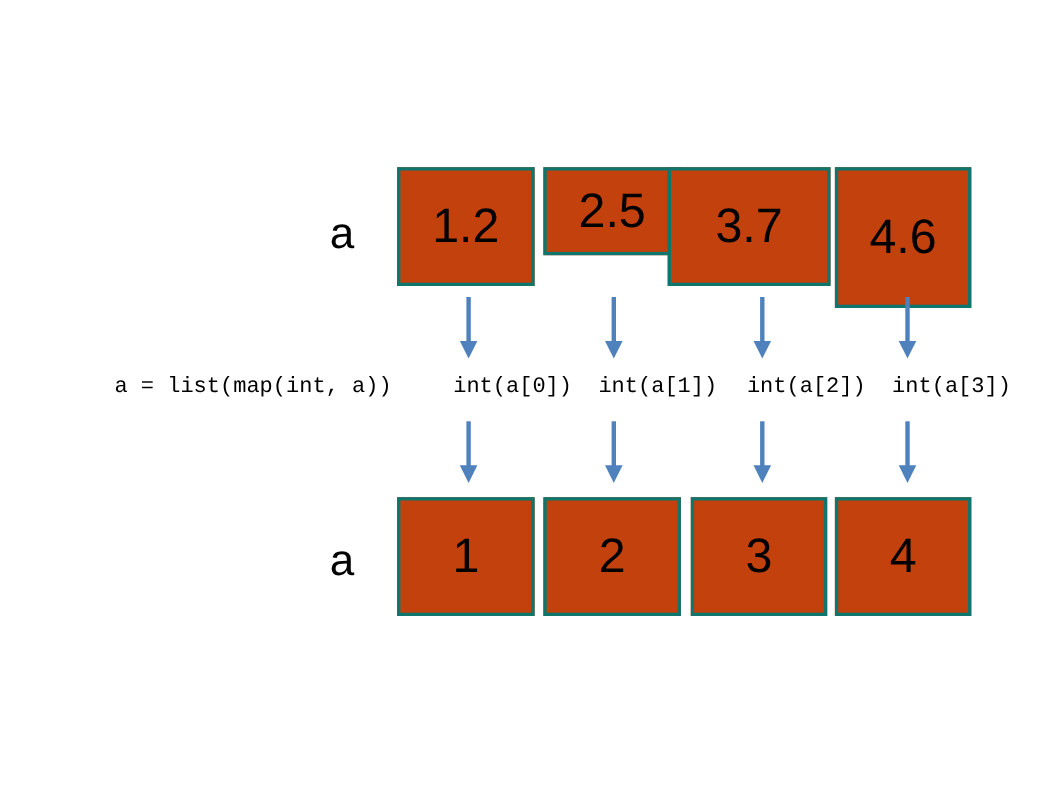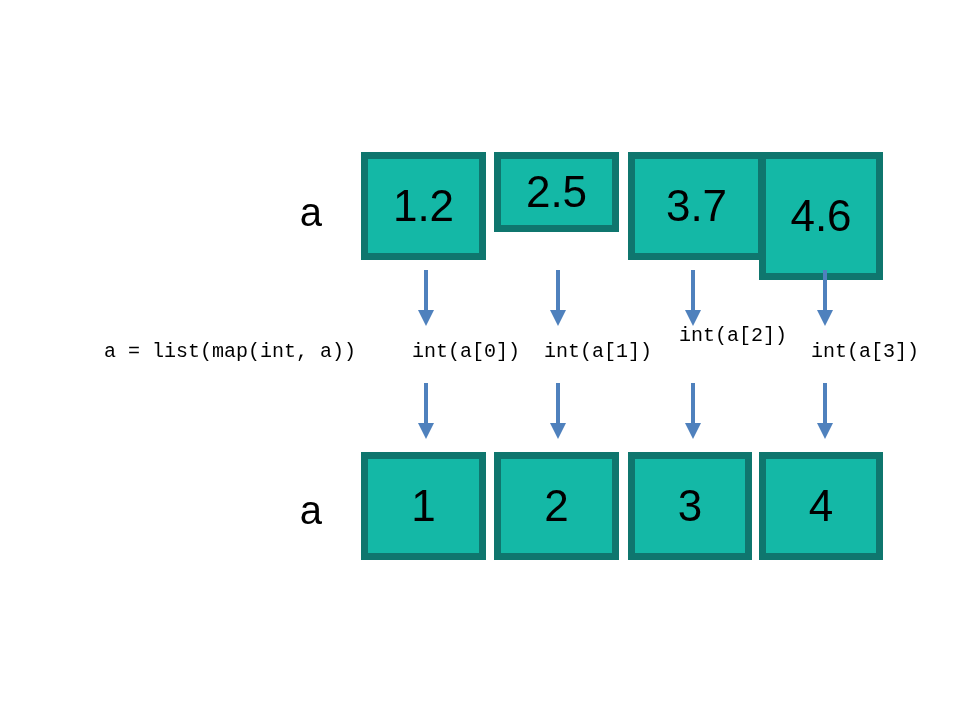--- a/index.html
+++ b/index.html
@@ -11,22 +11,22 @@
     position: relative;
     width: 960px;
     height: 720px;
     background: #ffffff;
     overflow: hidden;
     font-family: "Liberation Sans", sans-serif;
   }
   .cell {
     position: absolute;
     box-sizing: border-box;
-    border: 7px solid #0f766e;
-    background: #14b8a6;
+    border: 3px solid #0f766e;
+    background: #c2410c;
     display: flex;
     align-items: center;
     justify-content: center;
     font-family: "Liberation Sans", sans-serif;
     font-size: 44px;
     font-weight: 400;
     color: #000000;
     letter-spacing: 0px;
     line-height: 1;
   }
@@ -59,21 +59,21 @@
 </style>
 </head>
 <body>
 
 <div id="canvas">
 
   <div class="row-label" style="left:262px; top:192px;">a</div>
 
   <div class="cell" style="left:361px; top:152px; width:125px; height:108px;">1.2</div>
   <div class="cell" style="left:494px; top:152px; width:125px; height:80px;">2.5</div>
-  <div class="cell" style="left:628px; top:152px; width:137px; height:108px;">3.7</div>
+  <div class="cell" style="left:607px; top:152px; width:148px; height:108px;">3.7</div>
   <div class="cell" style="left:759px; top:152px; width:124px; height:128px;">4.6</div>
 
   <svg class="arrow-svg" style="left:413px; top:270px;" width="26" height="58" viewBox="0 0 26 58">
     <line x1="13" y1="0" x2="13" y2="44" stroke="#4F81BD" stroke-width="4"></line>
     <polygon points="13,56 5,40 21,40" fill="#4F81BD"></polygon>
   </svg>
   <svg class="arrow-svg" style="left:545px; top:270px;" width="26" height="58" viewBox="0 0 26 58">
     <line x1="13" y1="0" x2="13" y2="44" stroke="#4F81BD" stroke-width="4"></line>
     <polygon points="13,56 5,40 21,40" fill="#4F81BD"></polygon>
   </svg>
@@ -83,21 +83,21 @@
   </svg>
   <svg class="arrow-svg" style="left:812px; top:270px;" width="26" height="58" viewBox="0 0 26 58">
     <line x1="13" y1="0" x2="13" y2="44" stroke="#4F81BD" stroke-width="4"></line>
     <polygon points="13,56 5,40 21,40" fill="#4F81BD"></polygon>
   </svg>
 
   <div class="code-label" style="left:64px; top:342px;">a = list(map(int, a))</div>
 
   <div class="code-label centered" style="left:426px; top:342px;">int(a[0])</div>
   <div class="code-label centered" style="left:558px; top:342px;">int(a[1])</div>
-  <div class="code-label centered" style="left:693px; top:326px;">int(a[2])</div>
+  <div class="code-label centered" style="left:693px; top:342px;">int(a[2])</div>
   <div class="code-label centered" style="left:825px; top:342px;">int(a[3])</div>
 
   <svg class="arrow-svg" style="left:413px; top:383px;" width="26" height="58" viewBox="0 0 26 58">
     <line x1="13" y1="0" x2="13" y2="44" stroke="#4F81BD" stroke-width="4"></line>
     <polygon points="13,56 5,40 21,40" fill="#4F81BD"></polygon>
   </svg>
   <svg class="arrow-svg" style="left:545px; top:383px;" width="26" height="58" viewBox="0 0 26 58">
     <line x1="13" y1="0" x2="13" y2="44" stroke="#4F81BD" stroke-width="4"></line>
     <polygon points="13,56 5,40 21,40" fill="#4F81BD"></polygon>
   </svg>

